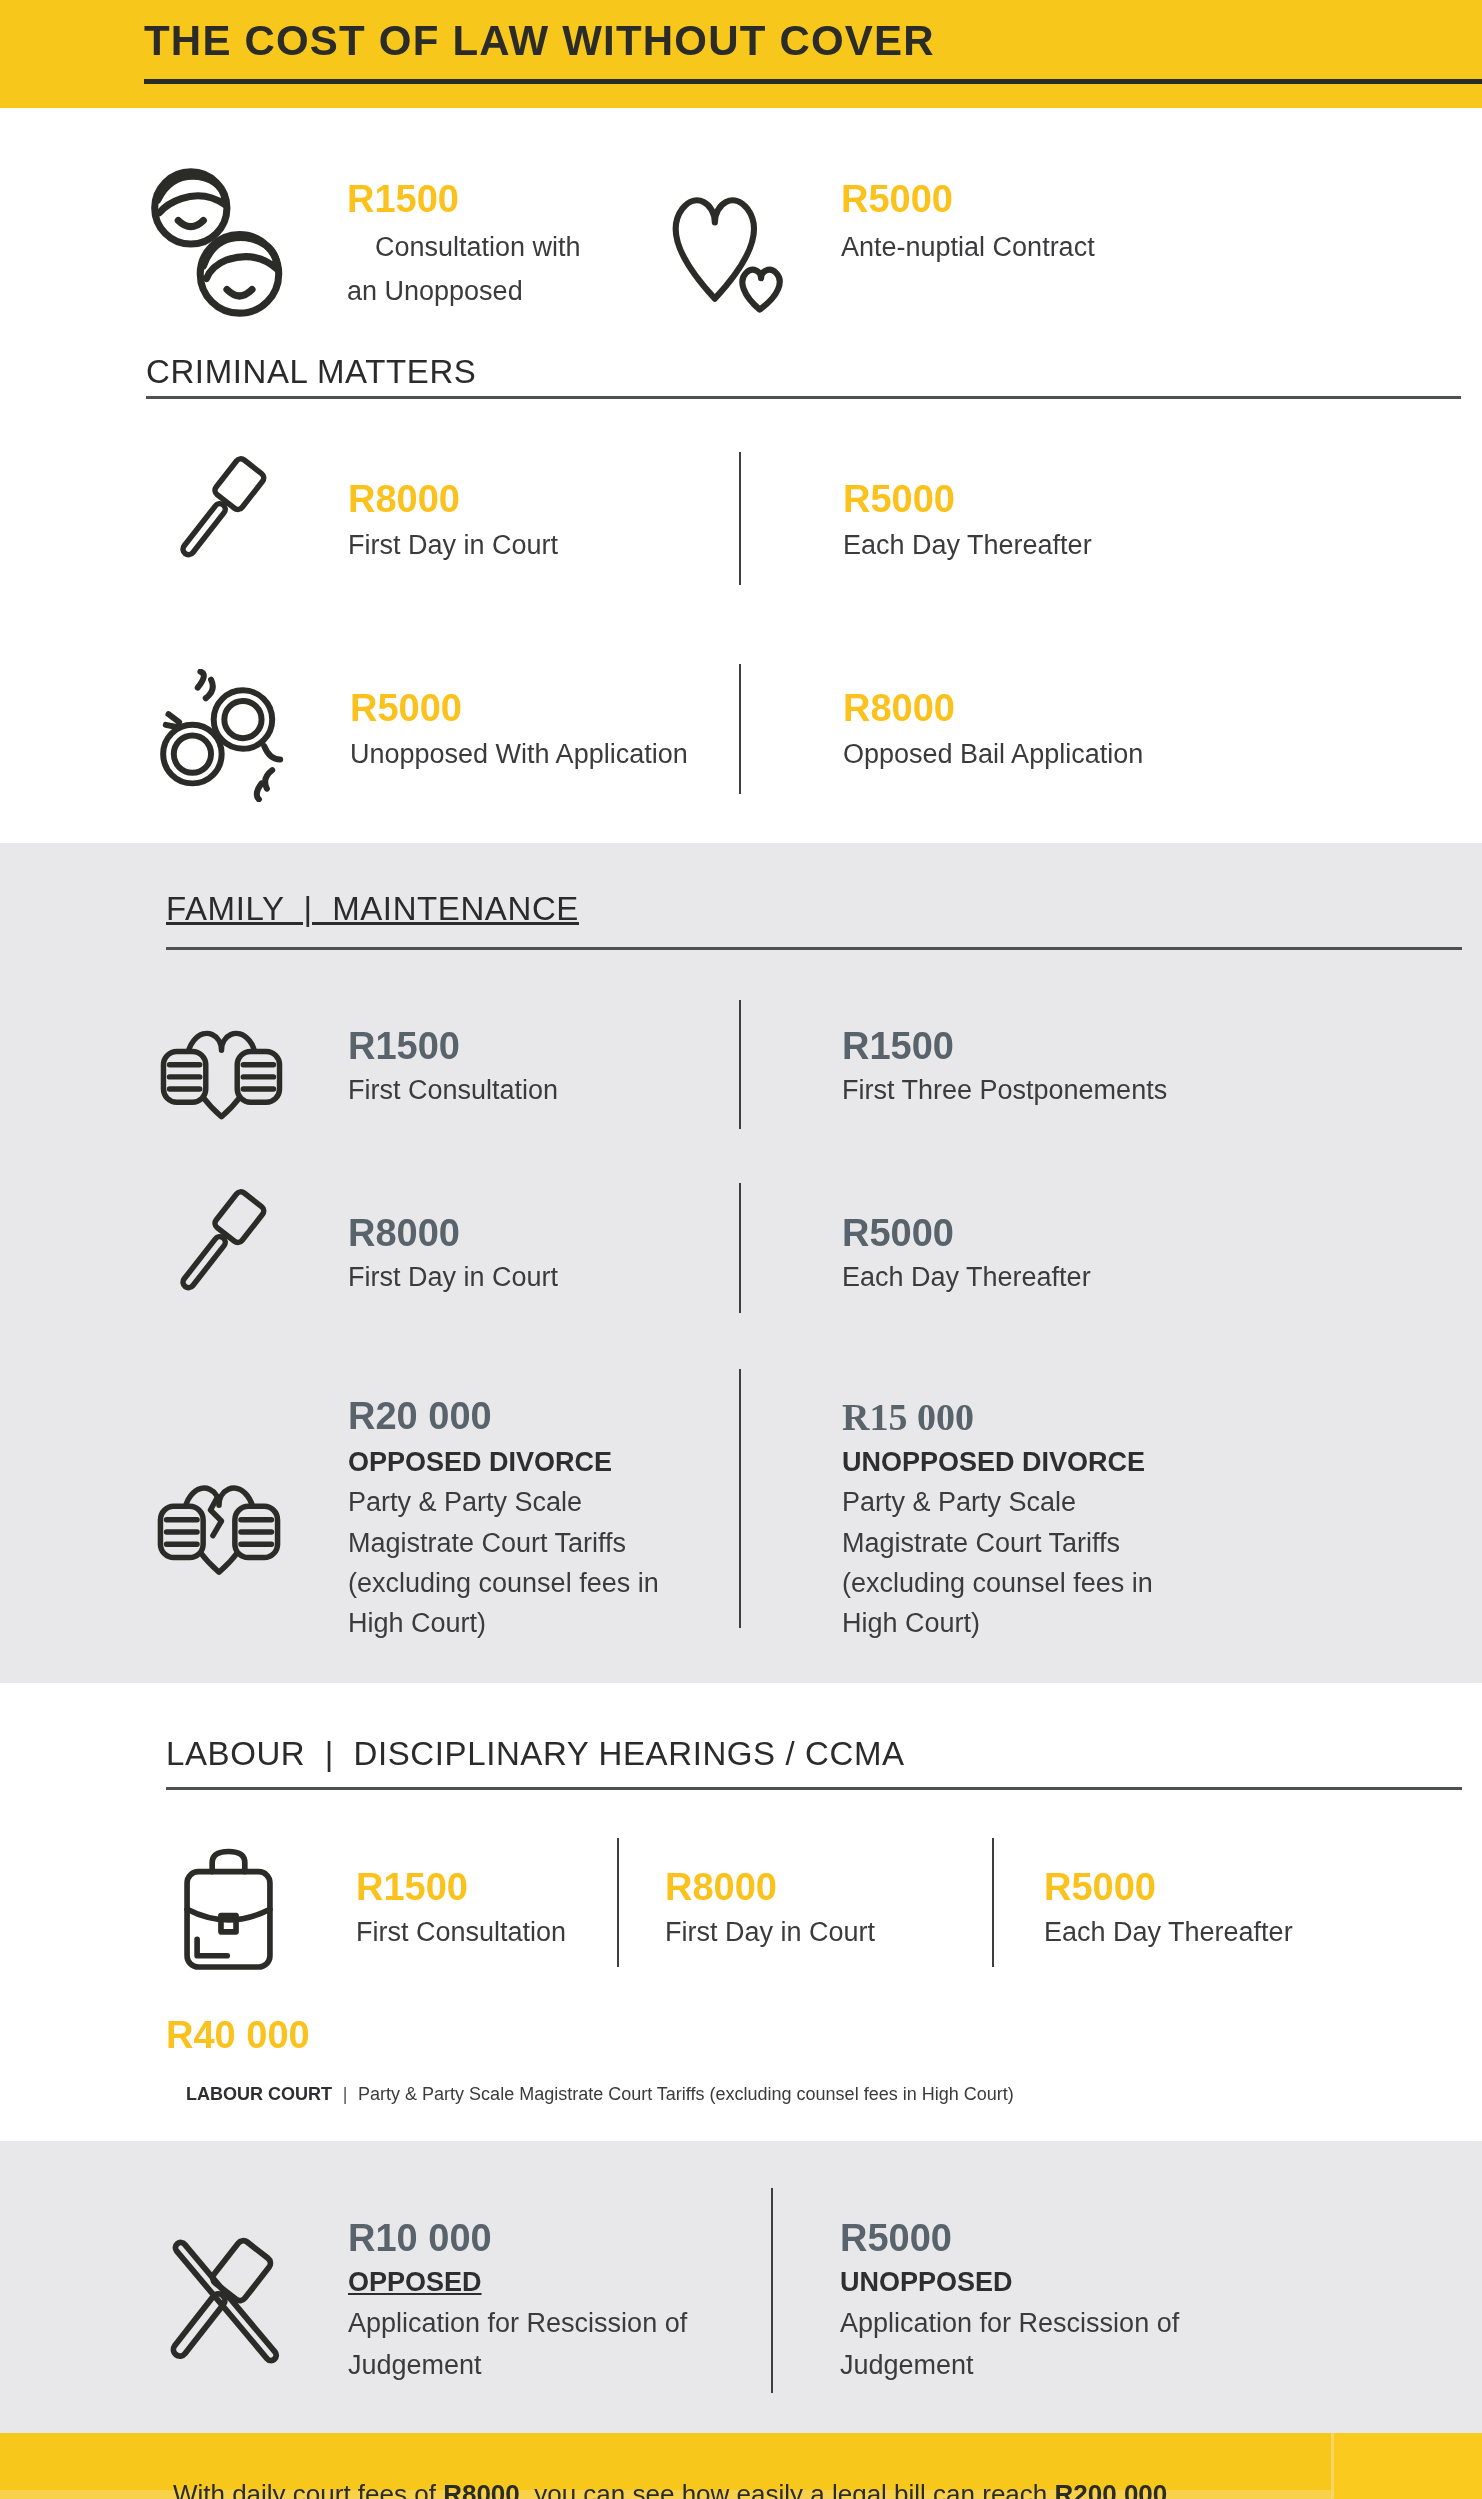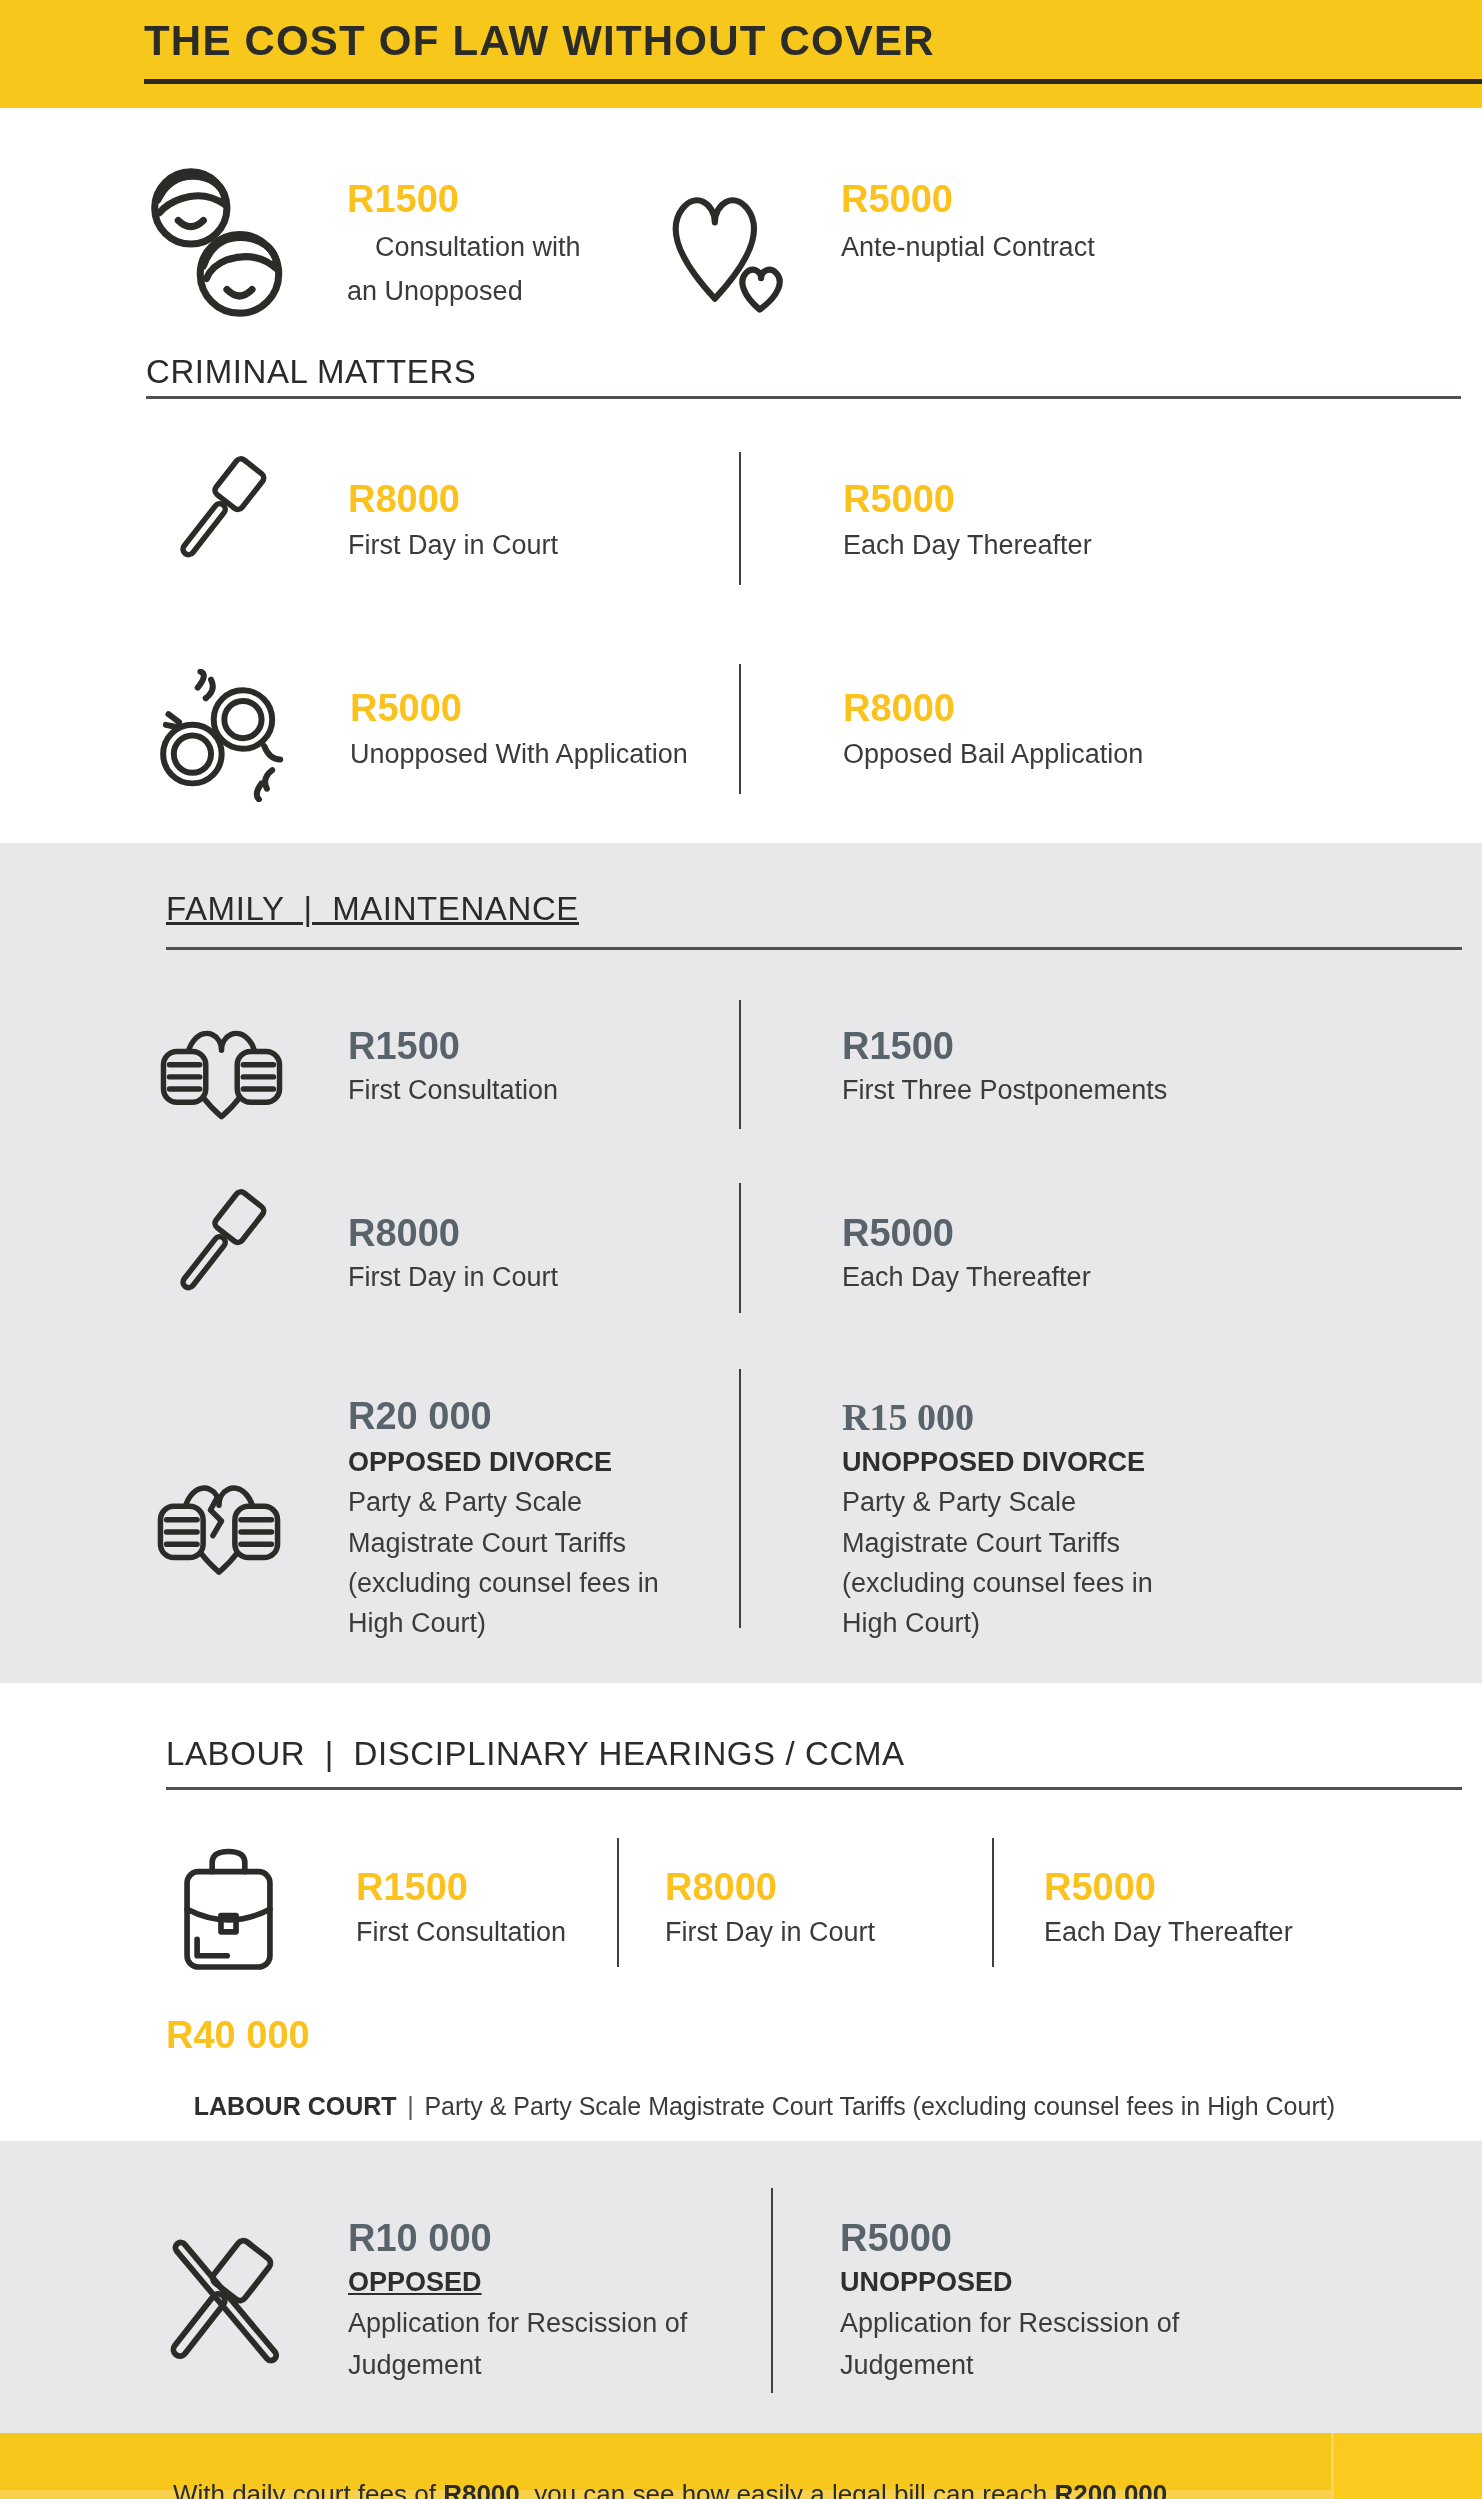--- a/index.html
+++ b/index.html
@@ -26,21 +26,21 @@
   .heading{font-size:33px;color:#2B2B2B;letter-spacing:0.6px;white-space:pre;}
   .rule{height:3px;background:#4F5052;}
   .vdiv{width:1.8px;background:#3E3E40;}
   .price{font-size:38px;font-weight:700;white-space:pre;}
   .py{color:var(--price-yellow);}
   .ps{color:var(--slate);}
   .label{font-size:27px;color:var(--text);white-space:pre;}
   .sub{font-size:27px;font-weight:700;color:#2E2E30;white-space:pre;}
   .footer-text{font-size:26px;color:#2B2B28;white-space:pre;}
   .footer-text .b{font-weight:700;}
-  .lc-line{font-size:25px;color:var(--text);white-space:pre;}
+  .lc-line{font-size:18px;color:var(--text);white-space:pre;}
   .lc-line .b{font-weight:700;color:#2E2E30;}
   .lc-line .sep{margin:0 10.7px;color:#55565A;}
   .icon svg{display:block;width:100%;height:100%;}
 </style>
 </head>
 <body>
 
 <div class="page">
 
   <div class="abs band yellow-band" style="top:0;height:108px;"></div>

